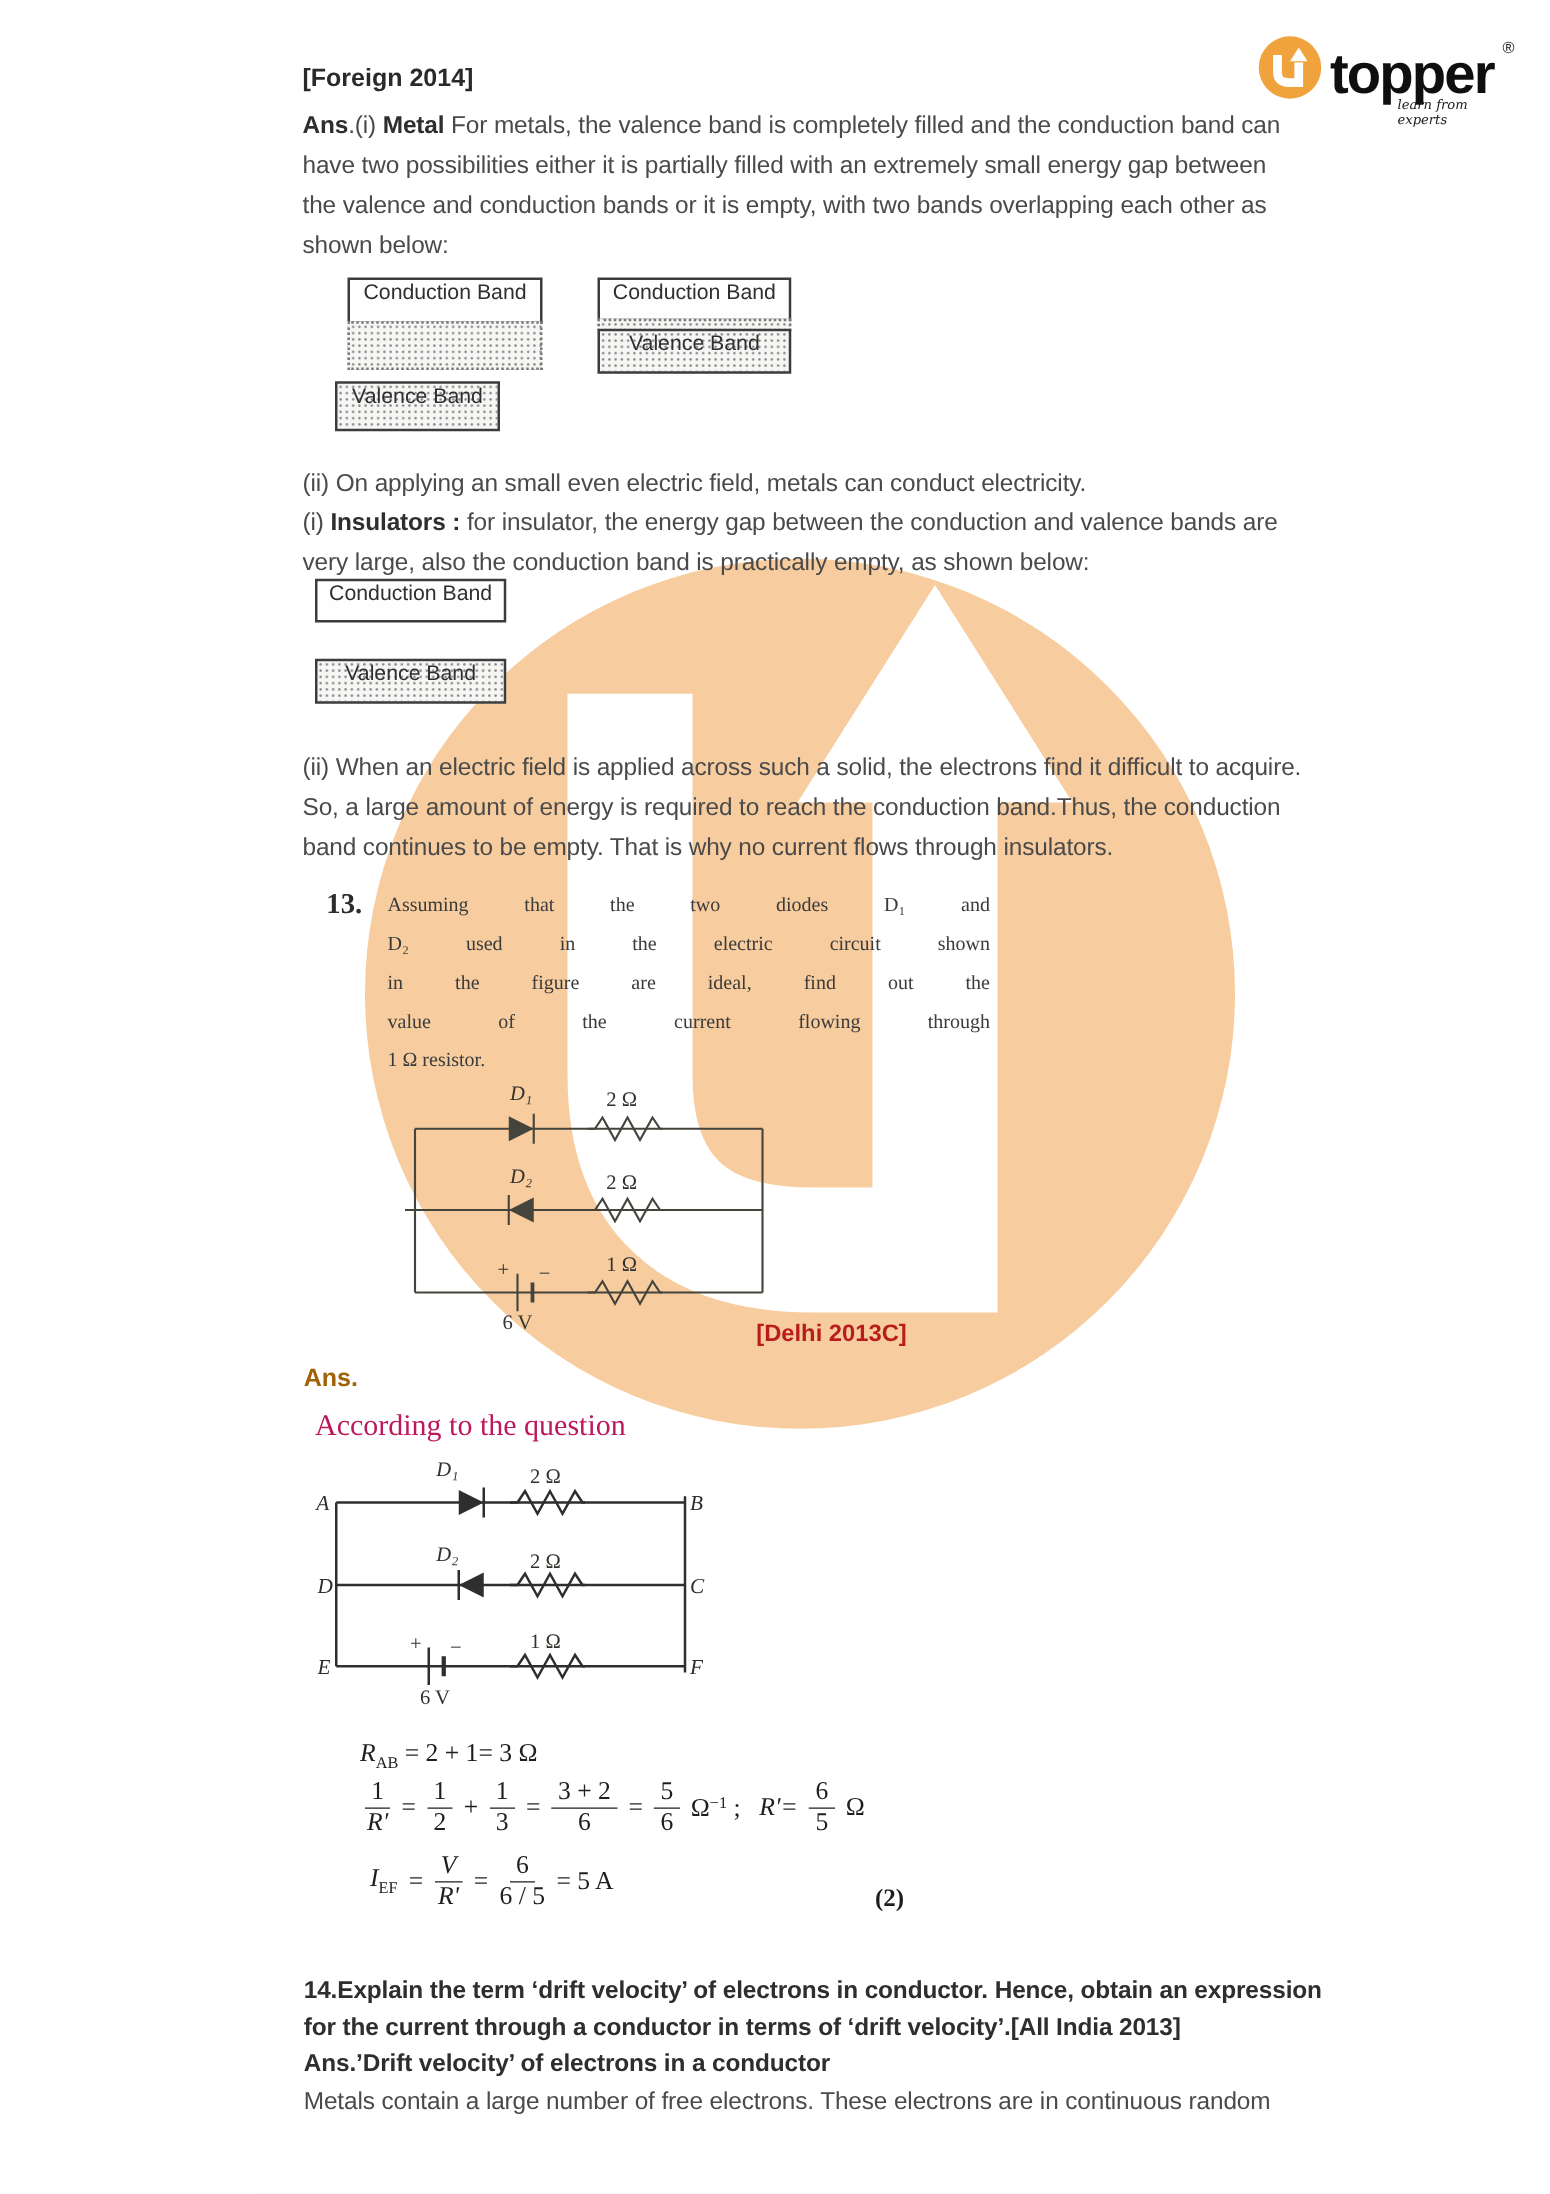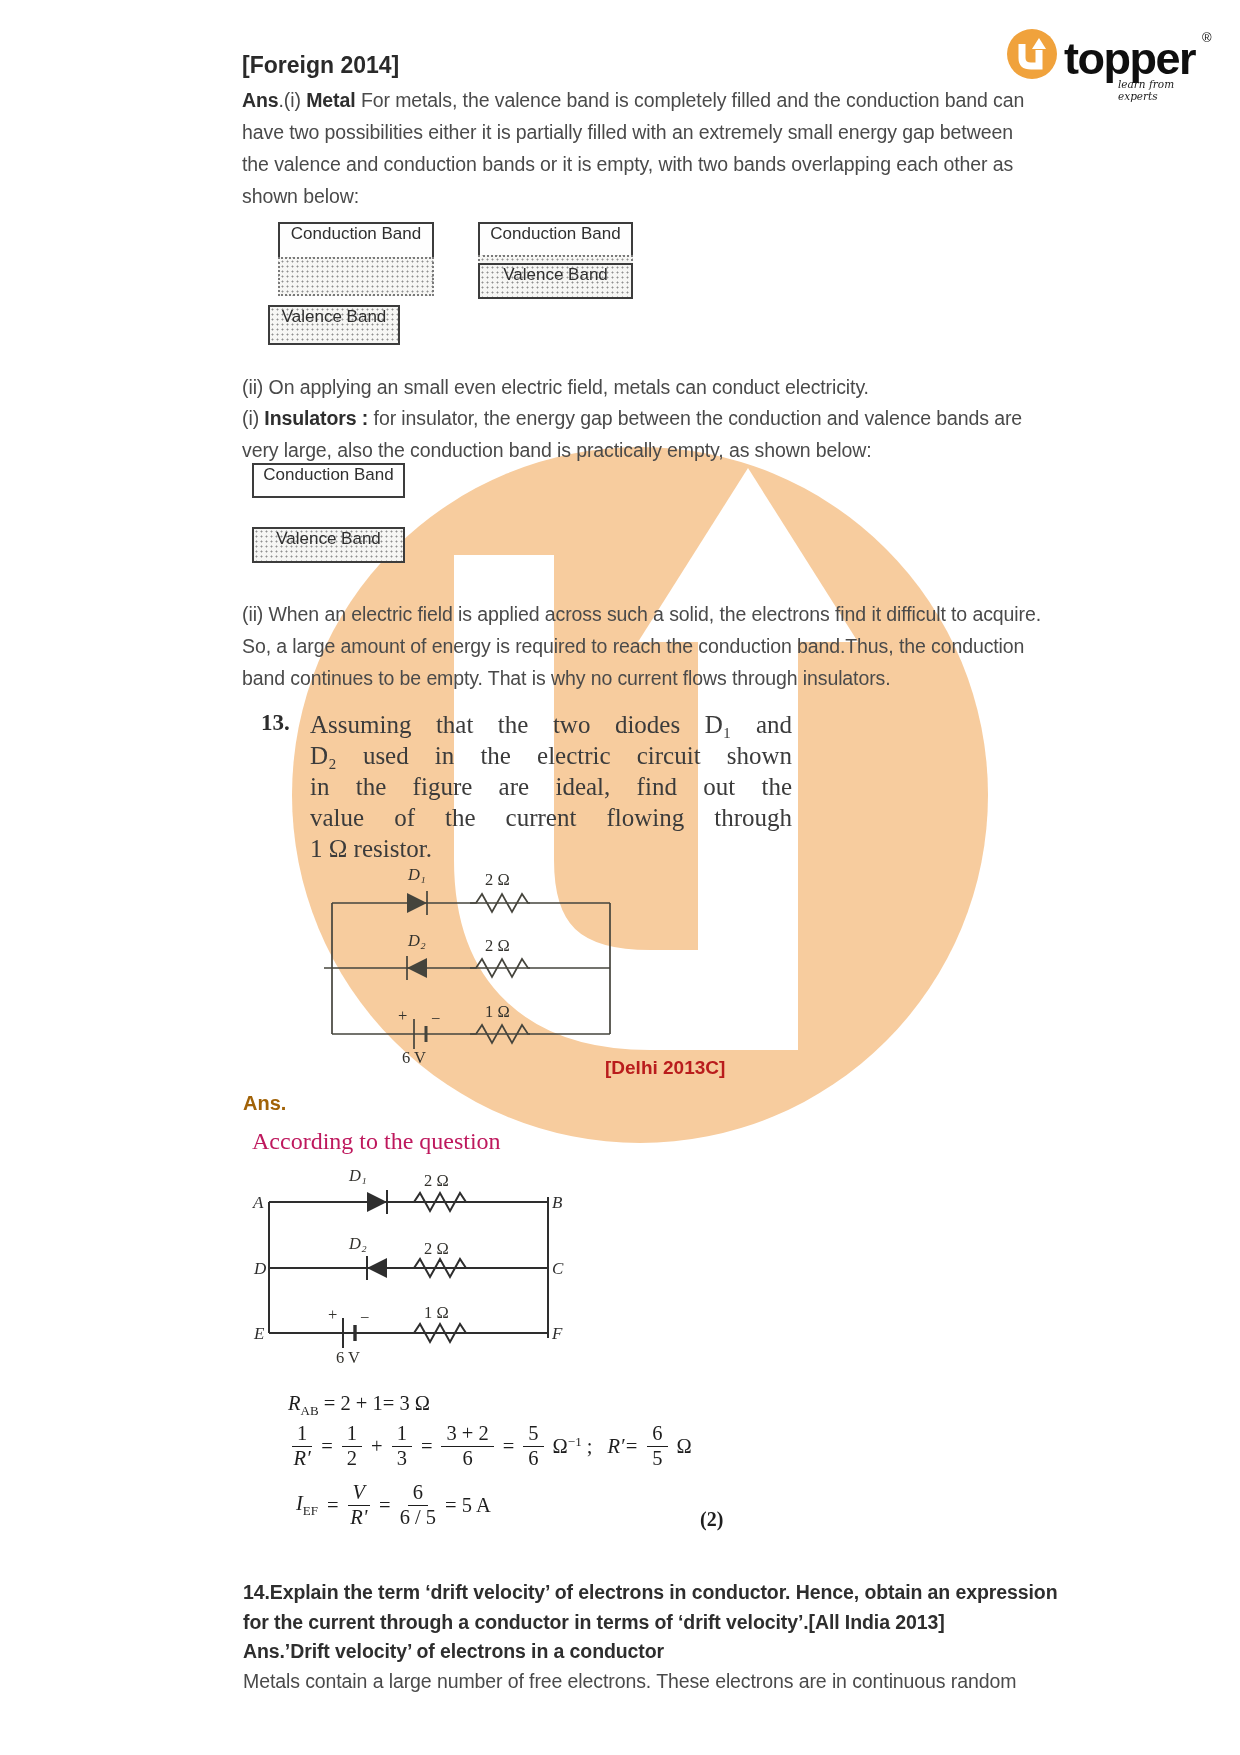--- a/index.html
+++ b/index.html
@@ -13,21 +13,21 @@
   .body-text{font-size:19.5px;line-height:32px;color:#4a4a4a;font-weight:300;letter-spacing:-0.1px;}
   .body-text b,.bold{font-weight:bold;color:#2e2e2e;}
   
   .bandbox{box-sizing:border-box;border:2px solid #3c3c3c;display:flex;justify-content:center;
            font-size:17px;color:#2f2f2f;background:#fefefe;}
   .stipple{background-color:#f6f6f4;
            background-image:radial-gradient(circle,#8f8f8f 0.9px,rgba(0,0,0,0) 1.1px);
            background-size:5px 5px;}
   .dottedb{border:2px dotted #7a7a7a;}
   
-  .q13-line{font-family:"Liberation Serif",serif;font-size:25px;line-height:31px;color:#3b3b3b;
+  .q13-line{font-family:"Liberation Serif",serif;font-size:16px;line-height:31px;color:#3b3b3b;
             text-align:justify;text-align-last:justify;}
   .q13-line:last-child{text-align-last:left;}
   .serif{font-family:"Liberation Serif",serif;}
   
   .eq{font-family:"Liberation Serif",serif;font-size:20.5px;color:#1e1e1e;display:flex;align-items:center;gap:9px;}
   .frac{display:inline-flex;flex-direction:column;align-items:center;line-height:1.05;}
   .frac .num{border-bottom:1.6px solid #1e1e1e;padding:0 5px 1px 5px;}
   .frac .den{padding-top:1px;}
   .varit{font-style:italic;}
   sub.eqsub{font-size:13px;vertical-align:-5px;}
@@ -56,21 +56,21 @@
     <svg width="52" height="52" style="position:absolute;left:0;top:2px;" viewBox="0 0 52 52">
       <circle cx="26" cy="26" r="25" fill="#f0a23c"></circle>
       <path d="M16,16 L16,30 Q16,38 25,38 L33,38 L33,22" stroke="#ffffff" stroke-width="7" fill="none"></path>
       <polygon points="33,10 26,21 40,21" fill="#ffffff"></polygon>
     </svg>
     <div id="brand-text" class="abs" style="left:58px;top:10px;">topper</div>
     <div class="abs" style="left:196px;top:4px;font-size:13px;color:#111;">®</div>
     <div id="tagline" class="abs" style="left:112px;top:52px;">learn from experts</div>
   </div>
 
-  <div class="abs z bold" style="left:242px;top:52px;font-size:23px;color:#2a2a2a;">[Foreign 2014]</div>
+  <div class="abs z bold" style="left:242px;top:52px;font-size:20px;color:#2a2a2a;">[Foreign 2014]</div>
 
   <div class="abs z body-text" style="left:242px;top:84px;width:830px;">
       <div><span class="bold">Ans</span>.(i) <span class="bold">Metal</span> For metals, the valence band is completely filled and the conduction band can</div>
       <div>have two possibilities either it is partially filled with an extremely small energy gap between</div>
       <div>the valence and conduction bands or it is empty, with two bands overlapping each other as</div>
       <div>shown below:</div>
     </div>
 
   <div class="abs z" style="left:278px;top:222px;width:156px;">
     <div class="bandbox" style="width:156px;height:37px;">

